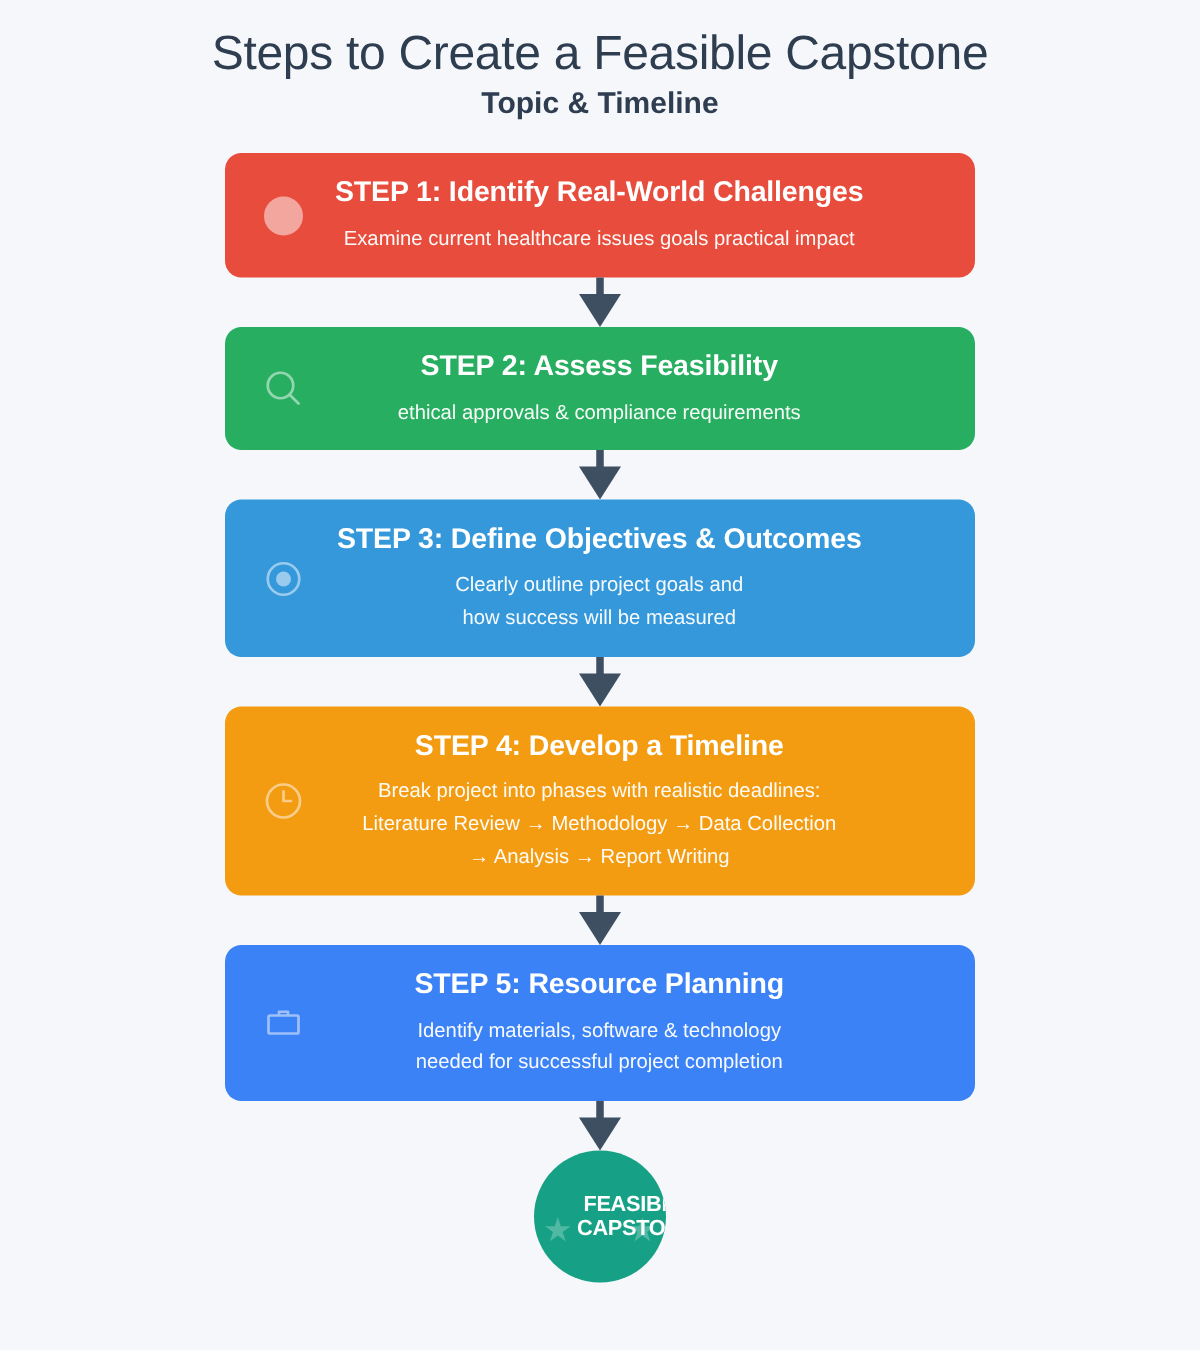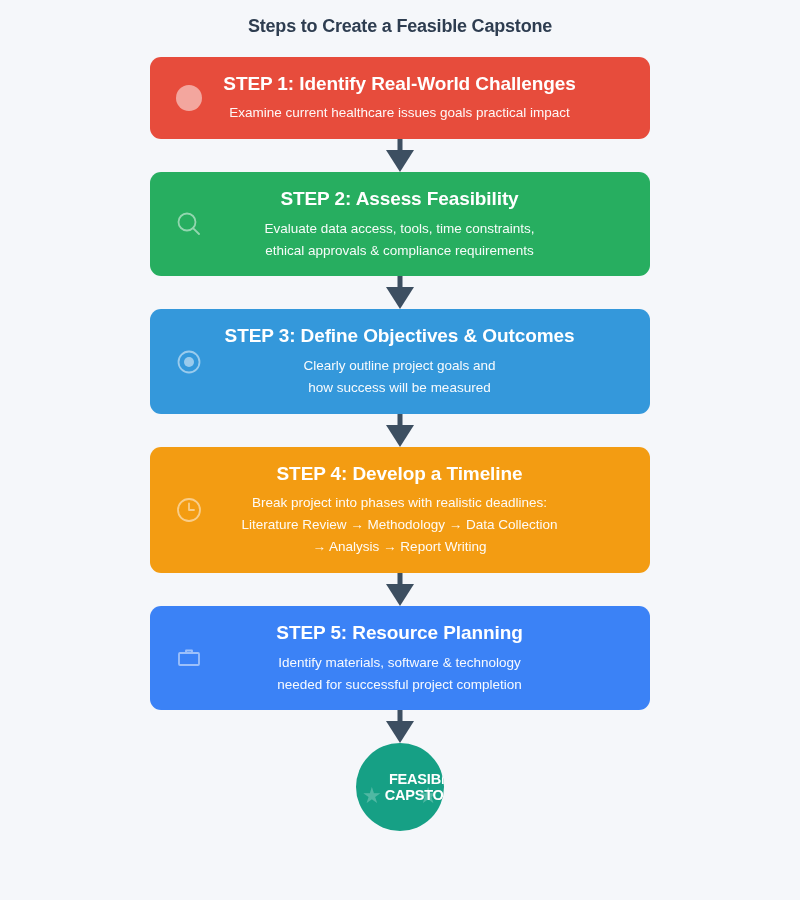--- a/index.html
+++ b/index.html
@@ -12,22 +12,22 @@
     overflow: hidden;
     position: relative;
   }
 
   
   .header {
     padding-top: 16px;
     text-align: center;
   }
   .title-main {
-    font-size: 18px;
-    font-weight: bold;
+    font-size: 32px;
+    font-weight: normal;
     color: #2e3d50;
     letter-spacing: -0.2px;
     line-height: 1.2;
   }
   .title-sub {
     font-size: 20px;
     font-weight: bold;
     color: #2e3d50;
     line-height: 1.35;
     margin-top: 2px;
@@ -145,20 +145,21 @@
     text-align: center;
     letter-spacing: -0.2px;
     margin-left: 48px;
   }
 </style>
 </head>
 <body>
 
 <div class="header">
   <div class="title-main">Steps to Create a Feasible Capstone</div>
+  <div class="title-sub">Topic &amp; Timeline</div>
 </div>
 
 <div class="flow">
 
   <div class="step-card" style="background:#e74c3c;">
     <span class="step-icon">
       <svg width="30" height="30" viewBox="0 0 30 30">
           <circle cx="15" cy="15" r="13" fill="#ffffff"></circle>
         </svg>
     </span>
@@ -172,21 +173,20 @@
   </div>
 
   <div class="step-card" style="background:#27ae60;">
     <span class="step-icon">
       <svg width="30" height="30" viewBox="0 0 30 30" fill="none" stroke="#ffffff" stroke-width="1.8">
         <circle cx="13" cy="13" r="8.5"></circle>
           <line x1="19.3" y1="19.3" x2="25" y2="25" stroke-linecap="round"></line>
       </svg>
     </span>
     <div class="step-title">STEP 2: Assess Feasibility</div>
-    <div class="step-line">Evaluate data access, tools, time constraints,</div>
     <div class="step-line">ethical approvals &amp; compliance requirements</div>
   </div>
 
   <div class="connector">
     <span class="stem"></span>
     <span class="head"></span>
   </div>
 
   <div class="step-card" style="background:#3498db;">
     <span class="step-icon">

